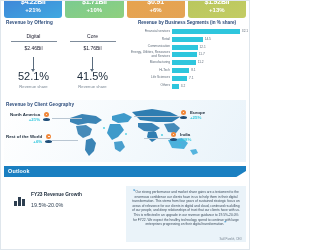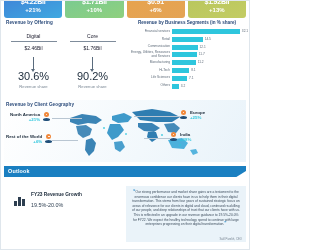--- a/index.html
+++ b/index.html
@@ -220,30 +220,30 @@
 
   <div class="panel-offering">
     <div class="sec-title">Revenue by Offering</div>
     <div class="offer-grid">
 
       <div class="offer-col">
         <div class="offer-name">Digital</div>
         <div class="offer-rule"></div>
         <div class="offer-amount">$2.46Bil</div>
         <div class="arrow-down"></div>
-        <div class="offer-pct">30.6%</div>
+        <div class="offer-pct">52.1%</div>
         <div class="offer-sub">Revenue share</div>
       </div>
 
       <div class="offer-col">
         <div class="offer-name">Core</div>
         <div class="offer-rule"></div>
         <div class="offer-amount">$1.76Bil</div>
         <div class="arrow-down"></div>
-        <div class="offer-pct">90.2%</div>
+        <div class="offer-pct">41.5%</div>
         <div class="offer-sub">Revenue share</div>
       </div>
 
     </div>
   </div>
 
   <div class="panel-segments">
     <div class="seg-title">Revenue by Business Segments (in % share)</div>
     <div id="bars">
         <div class="bar-row">

